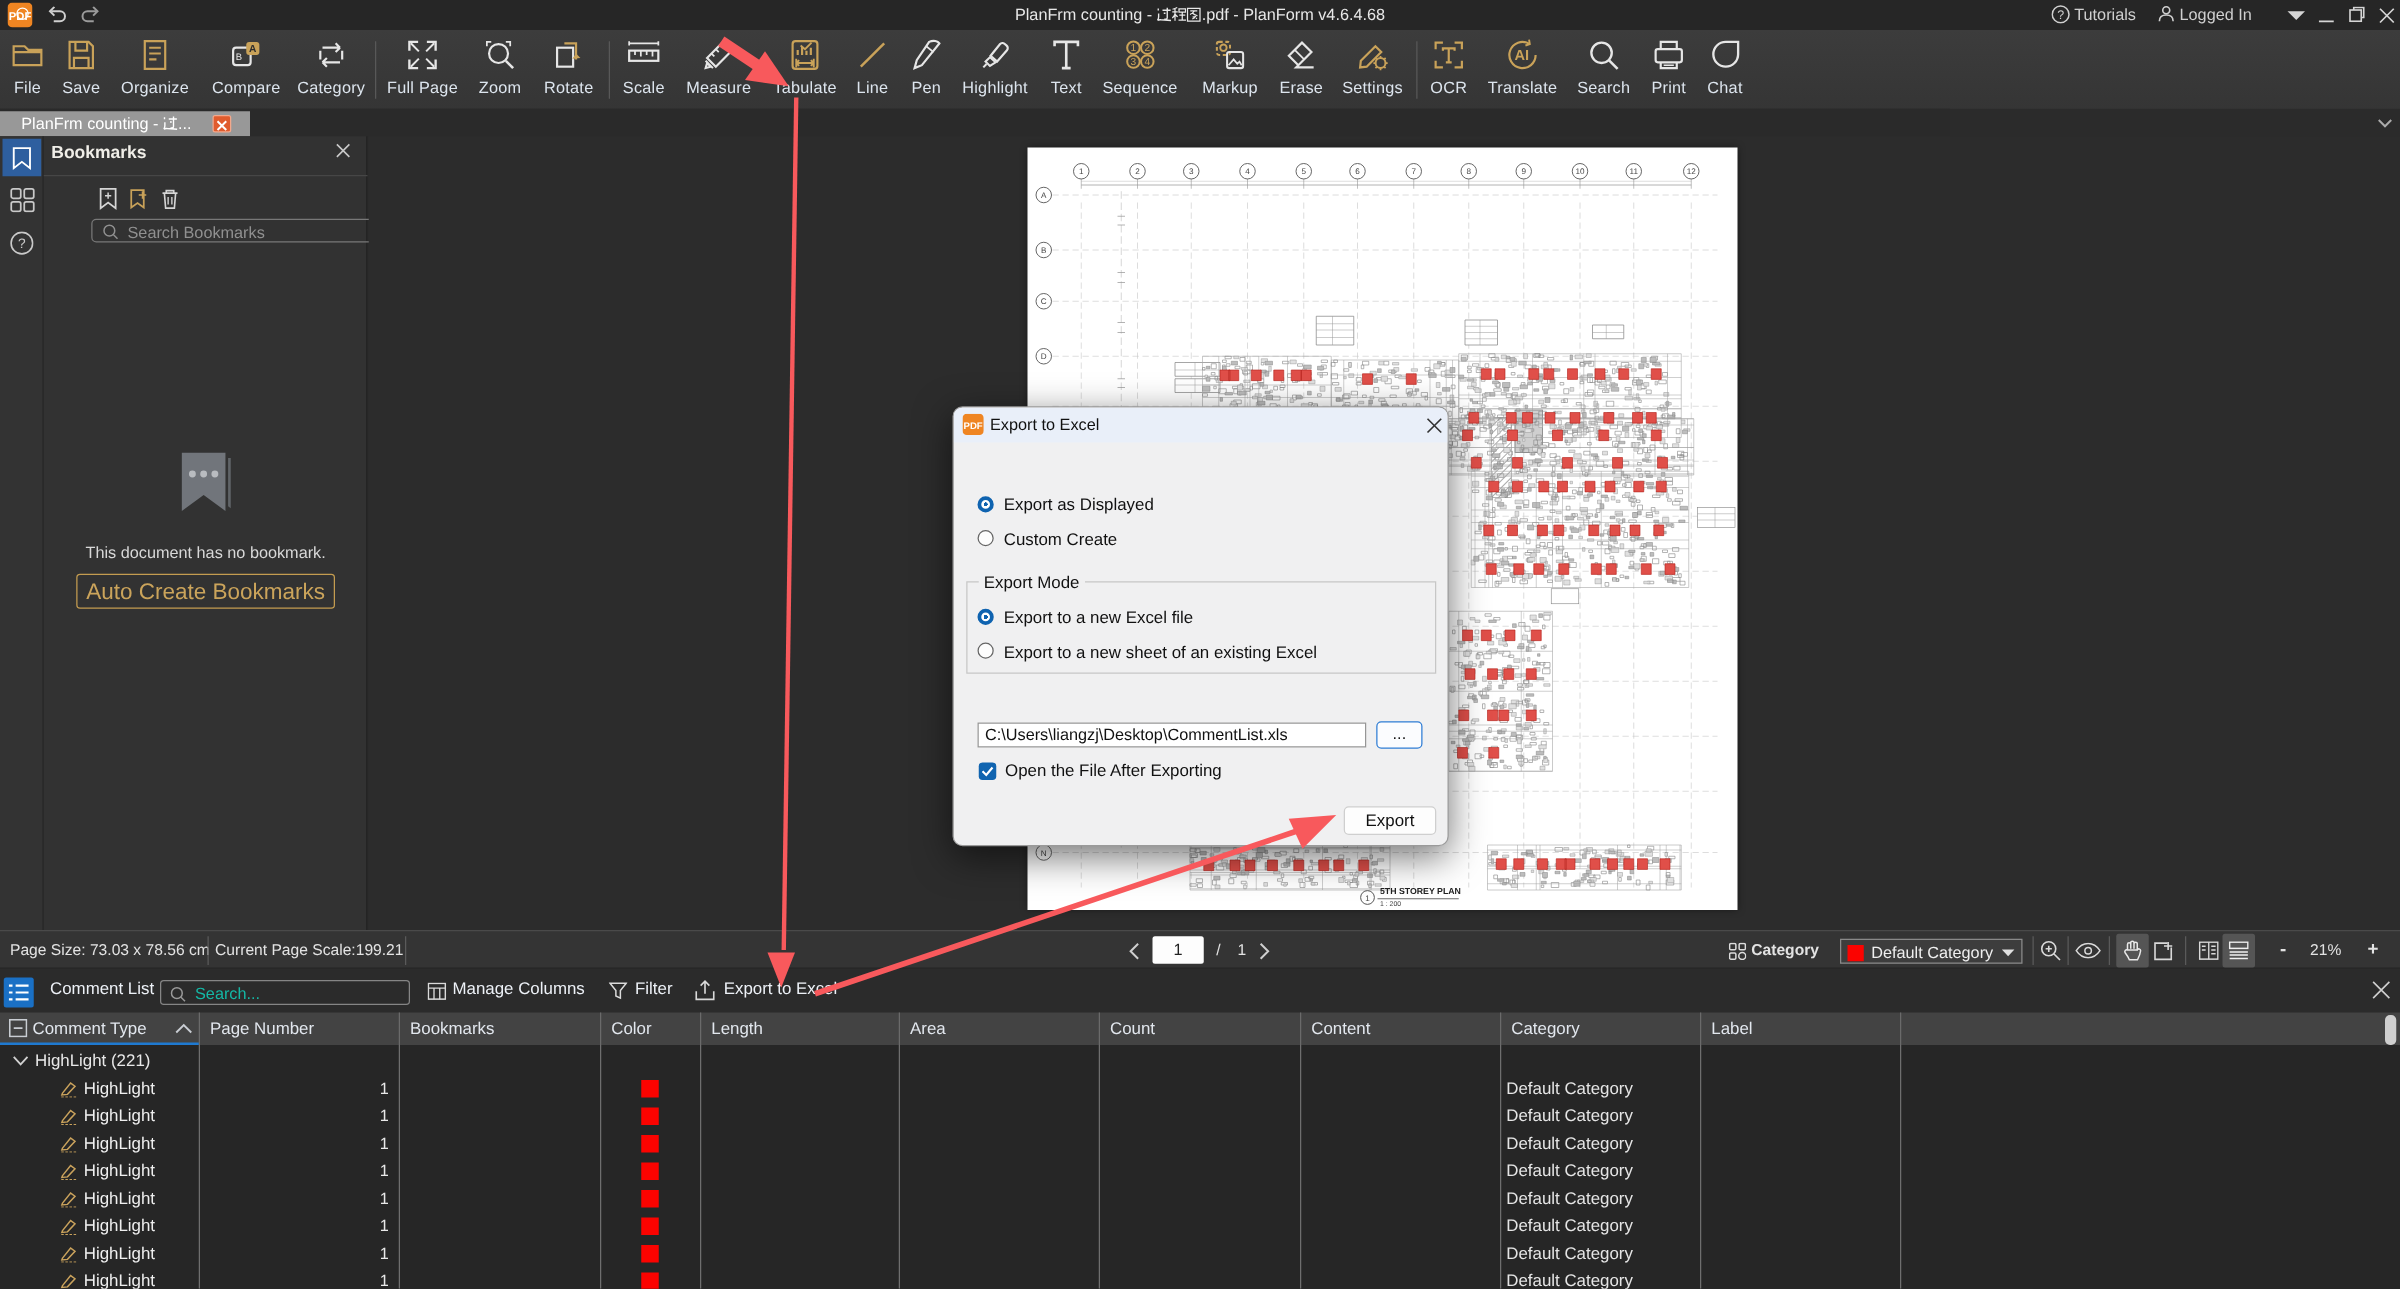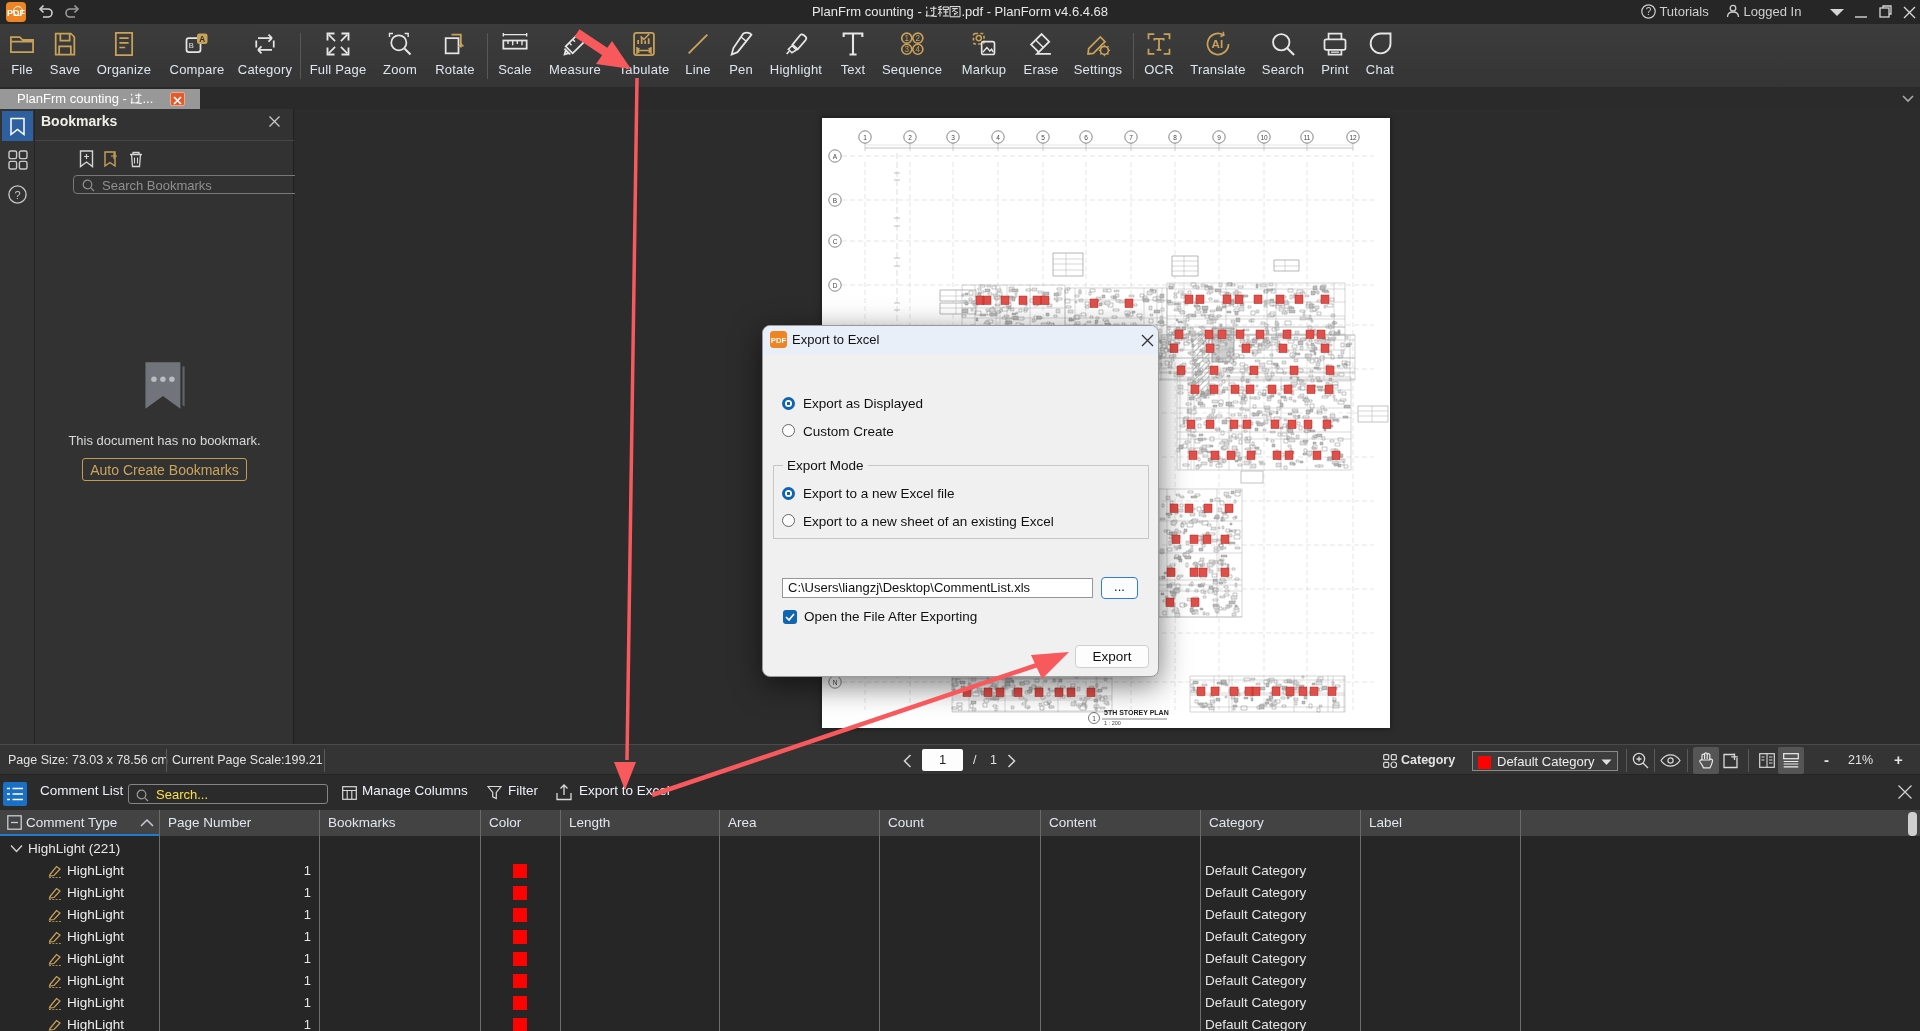--- a/index.html
+++ b/index.html
@@ -42,21 +42,21 @@
     border-right:1px solid #212121; }
   #sp-title { position:absolute; left:6px; top:4px; color:#f0eee8; font-size:14px; font-weight:bold; }
   #sp-close { position:absolute; right:12px; top:5px; color:#c5c5c5; font-size:15px; }
   #sp-hr { position:absolute; left:0; top:31px; width:259px; height:1px; background:#464646; }
   #sp-search { position:absolute; left:6px; top:66px; width:248px; height:19px;
     border:1px solid #787878; border-radius:4px; color:#909090; font-size:13px; line-height:17px;margin-left:32px; }
   #sp-search .ph { position:absolute; left:28px; top:0.5px; }
   #sp-empty { position:absolute; left:0; top:244px; width:259px; text-align:center; }
   #sp-empty .msg { color:#d8d8d8; font-size:13px; margin-top:16px; }
   #sp-btn { display:inline-block; margin-top:10px; border:1px solid #c49c50; border-radius:3px;
-    color:#cba45b; font-size:14px; padding:2.5px 7px; }
+    color:#cba45b; font-size:18px; padding:2.5px 7px; }
 
   
   #canvas { position:absolute; left:295px; top:109px; width:1625px; height:635px; background:#2c2c2c; }
   #page { position:absolute; left:527px; top:9px; width:568px; height:610px; background:#fff;
     box-shadow:0 0 6px rgba(0,0,0,0.5); }
 
   
   #statusbar { position:absolute; left:0; top:744px; width:1920px; height:31px; background:#343434;
     border-top:1px solid #4a4a4a; border-bottom:1px solid #252525; color:#e3e3e3; font-size:12.5px; }
   .sb { position:absolute; top:0; height:31px; line-height:30px; }
@@ -69,21 +69,21 @@
   #catdrop .t { position:absolute; left:24px; top:0; line-height:19px; font-size:13px; color:#efefef; }
   .sbactive { position:absolute; top:2px; width:26px; height:27px; background:#555555; border-radius:2px; }
 
   
   #cpanel { position:absolute; left:0; top:776px; width:1920px; height:255px; background:#2b2b2b; }
   #ctoolbar { position:absolute; left:0; top:0; width:1920px; height:34px; background:#2b2b2b; }
   #clbtn { position:absolute; left:3px; top:6px; width:24px; height:24px; background:#1a70c5;
     border-radius:2px; }
   #ctoolbar .ct { color:#edf1f7; font-size:13.5px; position:absolute; top:7px; }
   #csearch { position:absolute; left:128px; top:8px; width:200px; height:20px; border:1px solid #858585;
-    border-radius:3px; color:#fde047; font-size:13px; line-height:18px; }
+    border-radius:3px; color:#14b8a6; font-size:13px; line-height:18px; }
   #chead { position:absolute; left:0; top:34px; width:1920px; height:26px; background:#434343; }
   #chead .hc { position:absolute; top:0; height:26px; line-height:26px; color:#e2e7ee; font-size:13.5px;
     border-left:1px solid #6a6a6a; padding-left:8px; }
   #cbody { position:absolute; left:0; top:60px; width:1920px; height:195px; background:#262626; }
   .vline { position:absolute; top:0; bottom:0; width:1px; background:#6e6e6e; }
   .crow { position:absolute; left:0; width:1908px; height:22px; }
   .crow .hl { position:absolute; left:67px; top:0; line-height:22px; color:#efefef; font-size:13.5px; }
   .crow .pg { position:absolute; left:159px; width:152px; top:0; line-height:22px; color:#e8e8e8;
     font-size:13px; text-align:right; }
   .crow .csw { position:absolute; left:513px; top:4px; width:14px; height:14px; background:#fb0300; }

